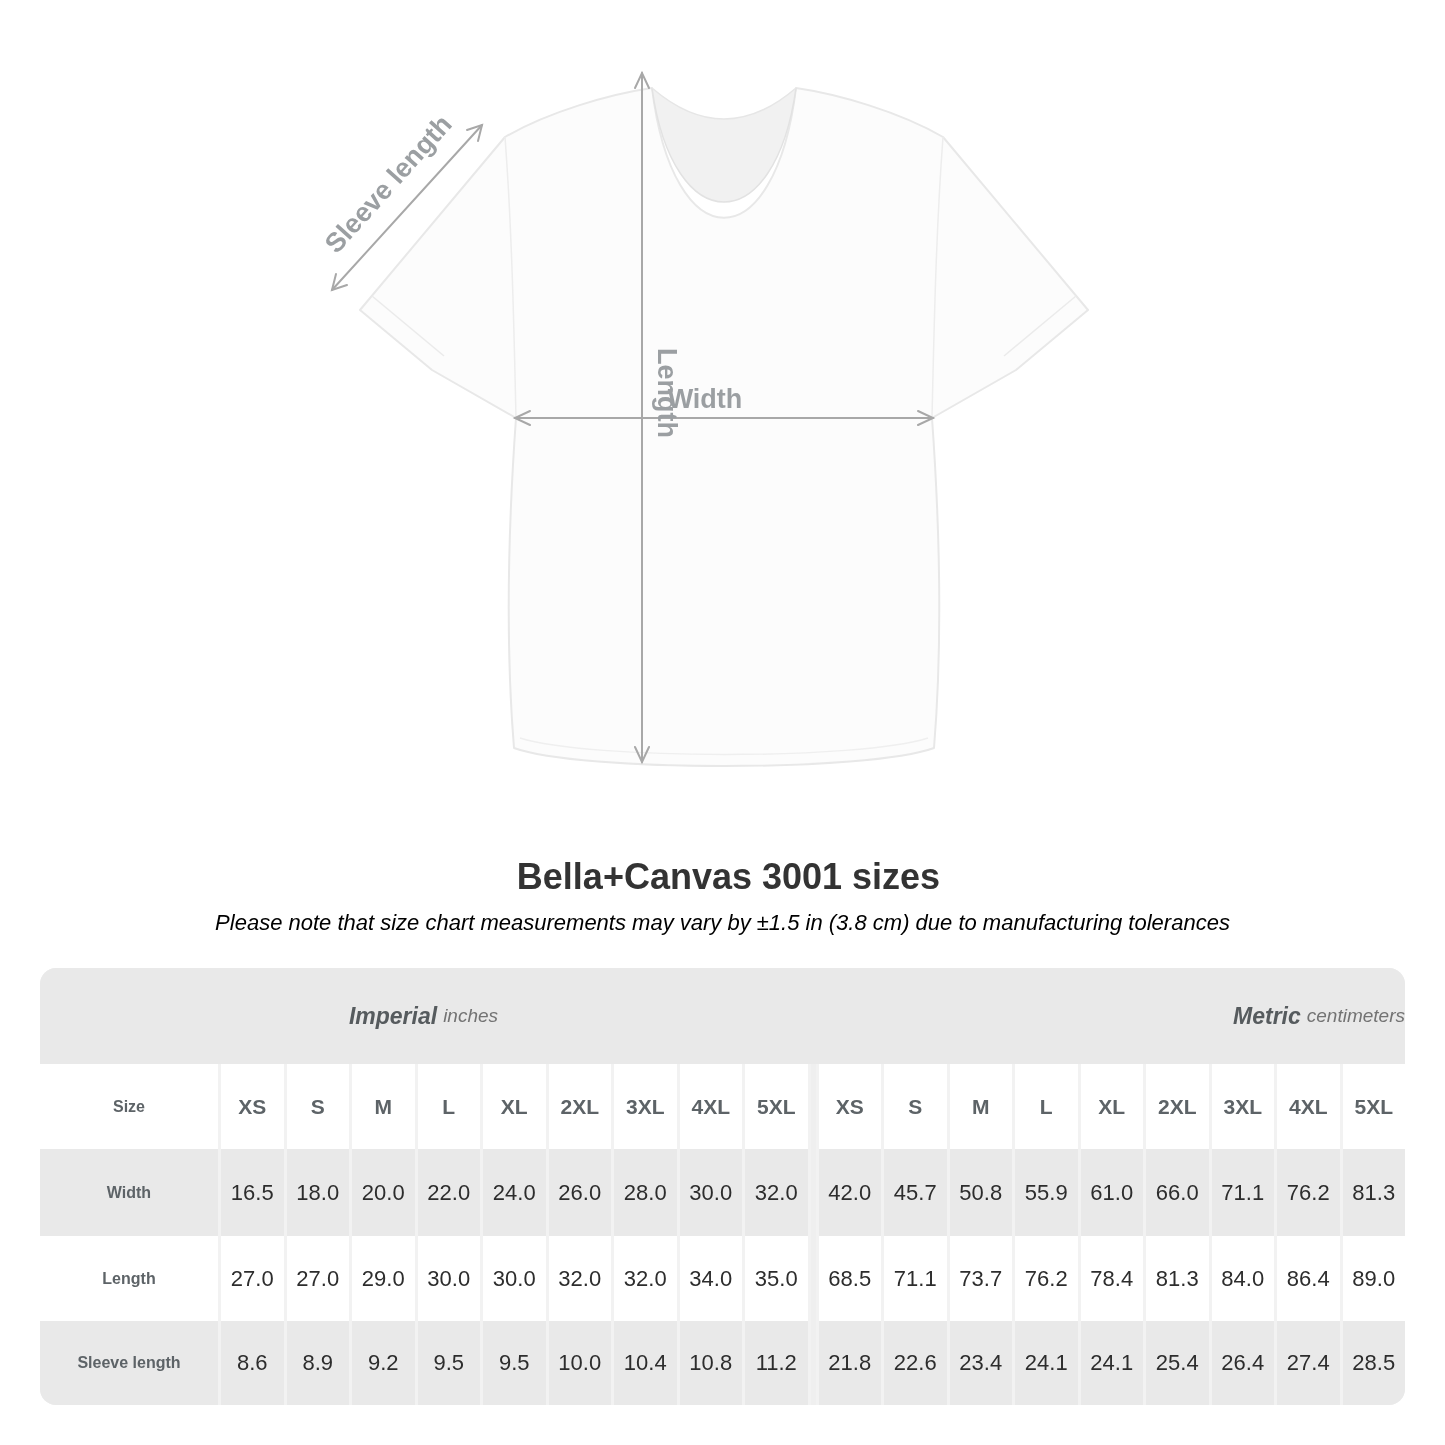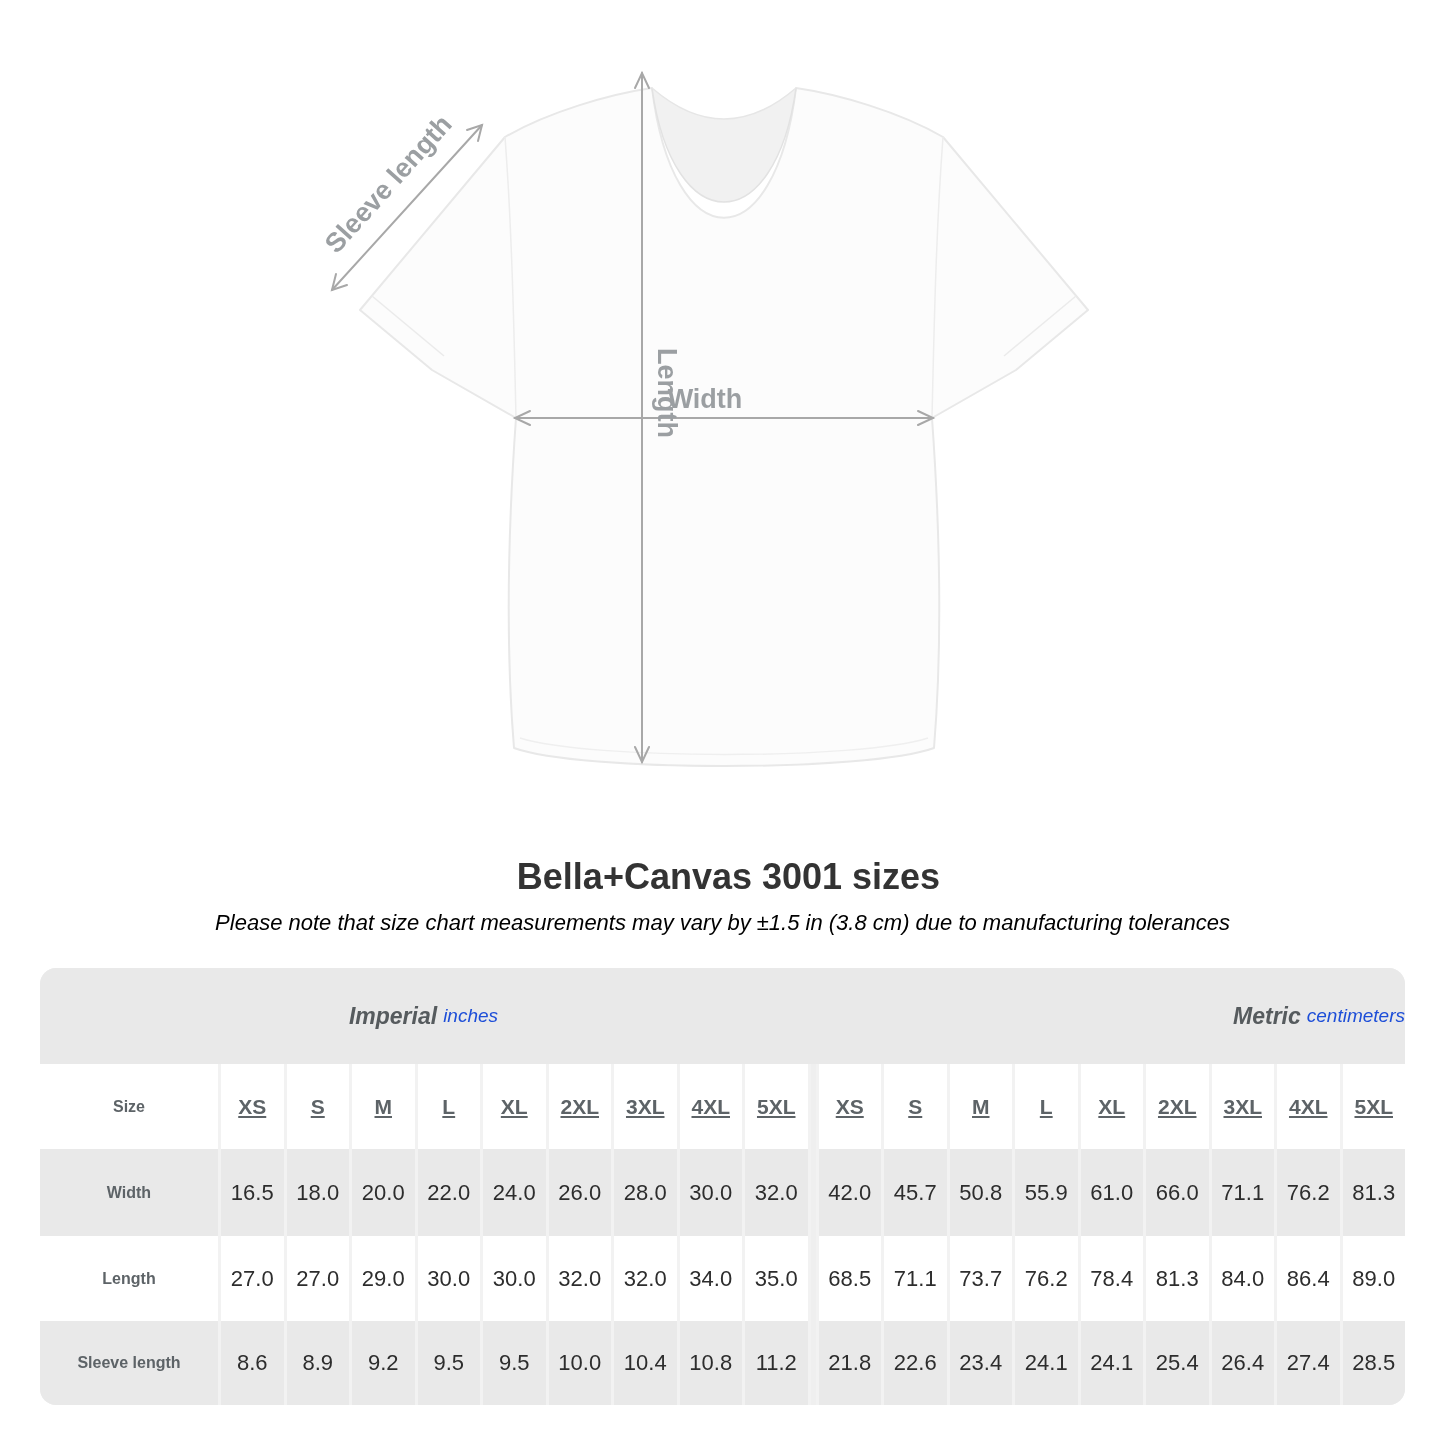--- a/index.html
+++ b/index.html
@@ -17,29 +17,29 @@
             font-style:italic;font-size:22px;color:#000000;}
 
   
   #tbl{position:absolute;left:40px;top:968px;width:1365px;height:437px;
        border-radius:16px;overflow:hidden;background:#f2f2f2;}
   #band{height:96px;background:#e9e9e9;display:flex;}
   .band-half{display:flex;align-items:center;justify-content:center;gap:6px;}
   #band-left{width:767px;}
   #band-right{flex:1;justify-content:flex-end;}
   .band-title{font-size:23px;font-weight:700;font-style:italic;color:#565b5e;}
-  .band-units{font-size:19px;font-style:italic;color:#1d4ed8;}
+  .band-units{font-size:19px;font-style:italic;color:#737373;}
 
   #grid{display:grid;grid-template-columns:178px repeat(9,1fr) 5px repeat(9,1fr);
         grid-template-rows:85px 87px 85px 84px;column-gap:3px;row-gap:0;height:341px;}
   .c{display:flex;align-items:center;justify-content:center;}
   .w{background:#ffffff;}
   .g{background:#e9e9e9;}
   .spc{background:#efefef;}
-  .hdr{font-size:21px;font-weight:700;color:#5d6367;text-decoration:underline;}
+  .hdr{font-size:21px;font-weight:700;color:#5d6367;}
   .lblc{font-size:16px;font-weight:700;color:#5d6367;}
   .val{font-size:22px;font-weight:400;color:#2d2d2d;}
 </style>
 </head>
 <body>
 
 <div id="page">
 
   <svg id="fig" viewBox="300 40 850 780">
 

